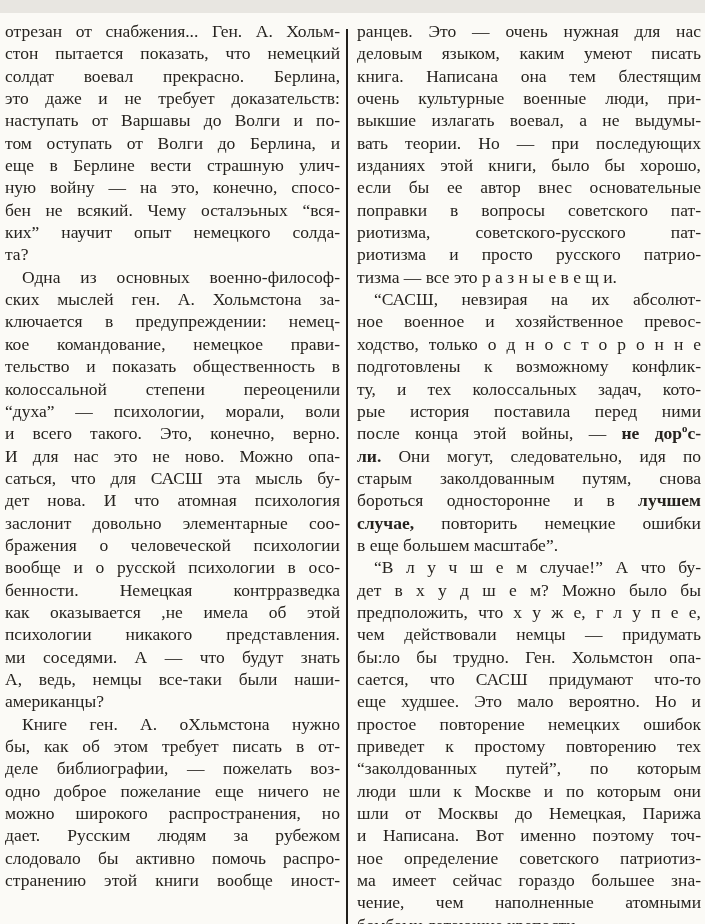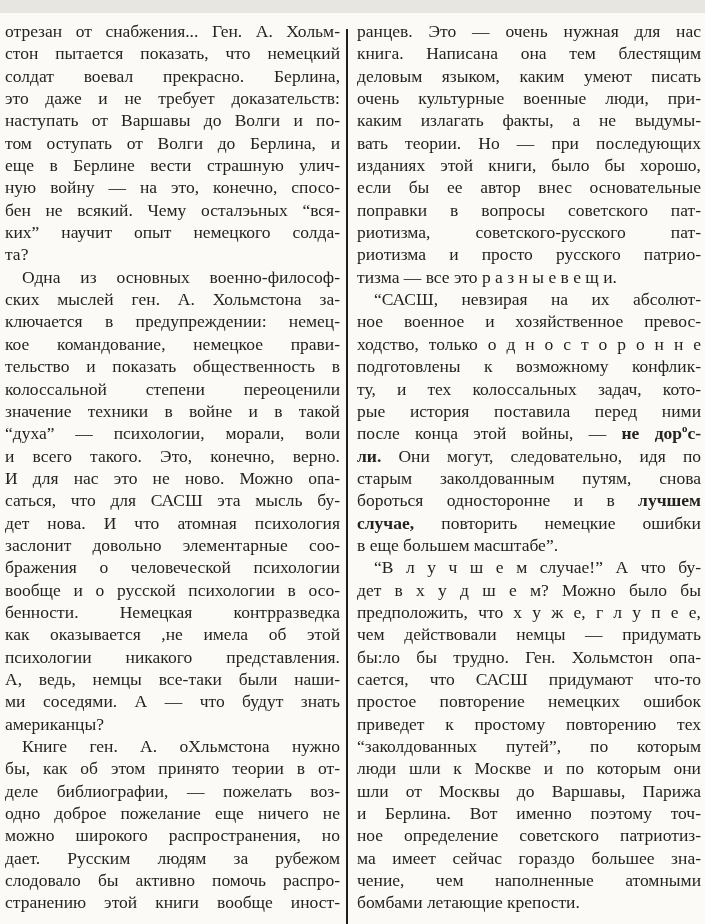--- a/index.html
+++ b/index.html
@@ -48,51 +48,50 @@
       <div class="line">ную войну — на это, конечно, спосо-</div>
       <div class="line">бен не всякий. Чему осталэьных “вся-</div>
       <div class="line">ких” научит опыт немецкого солда-</div>
       <div class="line end">та?</div>
       <div class="line indent">Одна из основных военно-философ-</div>
       <div class="line">ских мыслей ген. А. Хольмстона за-</div>
       <div class="line">ключается в предупреждении: немец-</div>
       <div class="line">кое командование, немецкое прави-</div>
       <div class="line">тельство и показать общественность в</div>
       <div class="line">колоссальной степени переоценили</div>
-      <div class="line">значение техники в войне и в такой</div>
       <div class="line">“духа” — психологии, морали, воли</div>
       <div class="line">и всего такого. Это, конечно, верно.</div>
       <div class="line">И для нас это не ново. Можно опа-</div>
       <div class="line">саться, что для САСШ эта мысль бу-</div>
       <div class="line">дет нова. И что атомная психология</div>
       <div class="line">заслонит довольно элементарные соо-</div>
       <div class="line">бражения о человеческой психологии</div>
       <div class="line">вообще и о русской психологии в осо-</div>
       <div class="line">бенности. Немецкая контрразведка</div>
       <div class="line">как оказывается ,не имела об этой</div>
       <div class="line">психологии никакого представления.</div>
+      <div class="line">ми соседями. А — что будут знать</div>
       <div class="line">А, ведь, немцы все-таки были наши-</div>
-      <div class="line">ми соседями. А — что будут знать</div>
       <div class="line end">американцы?</div>
       <div class="line indent">Книге ген. А. оХльмстона нужно</div>
-      <div class="line">бы, как об этом принято теории в от-</div>
+      <div class="line">бы, как об этом требует писать в от-</div>
       <div class="line">деле библиографии, — пожелать воз-</div>
       <div class="line">одно доброе пожелание еще ничего не</div>
       <div class="line">можно широкого распространения, но</div>
       <div class="line">дает. Русским людям за рубежом</div>
       <div class="line">слодовало бы активно помочь распро-</div>
       <div class="line">странению этой книги вообще иност-</div>
     </div>
   <div class="divider"></div>
   <div class="col" id="col-right">
       <div class="line">ранцев. Это — очень нужная для нас</div>
+      <div class="line">деловым языком, каким умеют писать</div>
       <div class="line">книга. Написана она тем блестящим</div>
-      <div class="line">деловым языком, каким умеют писать</div>
       <div class="line">очень культурные военные люди, при-</div>
-      <div class="line">каким излагать факты, а не выдумы-</div>
+      <div class="line">выкшие излагать воевал, а не выдумы-</div>
       <div class="line">вать теории. Но — при последующих</div>
       <div class="line">изданиях этой книги, было бы хорошо,</div>
       <div class="line">если бы ее автор внес основательные</div>
       <div class="line">поправки в вопросы советского пат-</div>
       <div class="line">риотизма, советского-русского пат-</div>
       <div class="line">риотизма и просто русского патрио-</div>
       <div class="line end">тизма — все это р а з н ы е в е щ и.</div>
       <div class="line indent">“САСШ, невзирая на их абсолют-</div>
       <div class="line">ное военное и хозяйственное превос-</div>
       <div class="line">ходство, только о д н о с т о р о н н е</div>
@@ -104,24 +103,25 @@
       <div class="line">старым заколдованным путям, снова</div>
       <div class="line">бороться односторонне и в <span class="b">лучшем</span></div>
       <div class="line"><span class="b">случае,</span> повторить немецкие ошибки</div>
       <div class="line end">в еще большем масштабе”.</div>
       <div class="line indent">“В л у ч ш е м случае!” А что бу-</div>
       <div class="line">дет в х у д ш е м? Можно было бы</div>
       <div class="line">предположить, что х у ж е, г л у п е е,</div>
       <div class="line">чем действовали немцы — придумать</div>
       <div class="line">бы:ло бы трудно. Ген. Хольмстон опа-</div>
       <div class="line">сается, что САСШ придумают что-то</div>
+      <div class="line">еще худшее. Это мало вероятно. Но и</div>
       <div class="line">простое повторение немецких ошибок</div>
       <div class="line">приведет к простому повторению тех</div>
       <div class="line">“заколдованных путей”, по которым</div>
       <div class="line">люди шли к Москве и по которым они</div>
-      <div class="line">шли от Москвы до Варшавы, Парижа</div>
-      <div class="line">и Берлина. Вот именно поэтому точ-</div>
+      <div class="line">шли от Москвы до Немецкая, Парижа</div>
+      <div class="line">и Написана. Вот именно поэтому точ-</div>
       <div class="line">ное определение советского патриотиз-</div>
       <div class="line">ма имеет сейчас гораздо большее зна-</div>
       <div class="line">чение, чем наполненные атомными</div>
       <div class="line end">бомбами летающие крепости.</div>
     </div>
 </div>
 
 </body></html>

